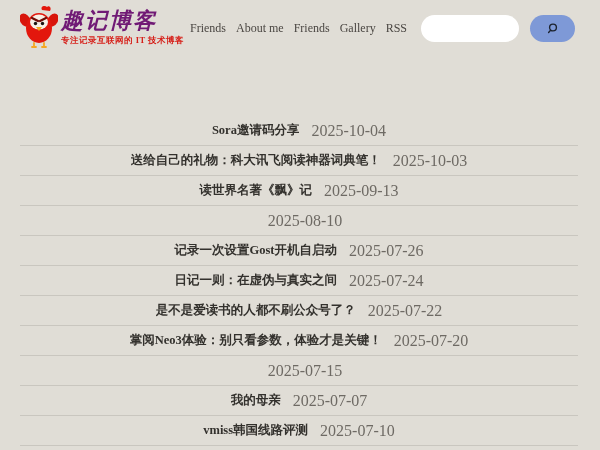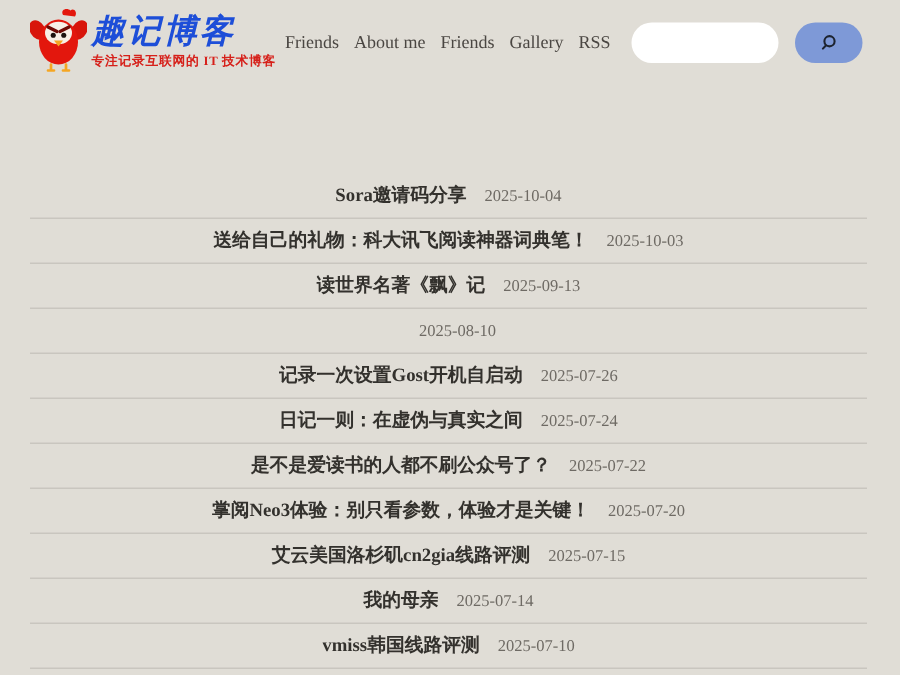--- a/index.html
+++ b/index.html
@@ -22,21 +22,21 @@
     align-items: center;
     cursor: pointer;
   }
   .logo-bird { width: 38px; height: 44px; flex: 0 0 auto; }
   .logo-text { margin-left: 3px; display: flex; flex-direction: column; }
   .logo-title {
     font-size: 22px;
     font-weight: 900;
     font-style: italic;
     letter-spacing: 2px;
-    color: #1d4ed8;
+    color: #701a75;
     line-height: 1.05;
     white-space: nowrap;
   }
   .logo-tagline {
     font-size: 8.5px;
     font-weight: 700;
     color: #d6201a;
     letter-spacing: 0.5px;
     margin-top: 2px;
     white-space: nowrap;
@@ -94,21 +94,21 @@
     cursor: pointer;
   }
   .post-title {
     font-size: 12.5px;
     font-weight: 700;
     color: #33312d;
     white-space: nowrap;
     overflow: hidden;
   }
   .post-date {
-    font-size: 11px;
+    font-size: 16px;
     color: #6e6a64;
     white-space: nowrap;
     flex: 0 0 auto;
     margin-left: 12px;
   }
 </style>
 </head>
 <body>
 
 <header class="header">
@@ -198,26 +198,25 @@
       <span class="post-title">是不是爱读书的人都不刷公众号了？</span>
       <span class="post-date">2025-07-22</span>
     </div>
 
     <div class="post-row">
       <span class="post-title">掌阅Neo3体验：别只看参数，体验才是关键！</span>
       <span class="post-date">2025-07-20</span>
     </div>
 
     <div class="post-row">
-      <span class="post-title">艾云美国洛杉矶cn2gia线路评测</span>
       <span class="post-date">2025-07-15</span>
     </div>
 
     <div class="post-row">
       <span class="post-title">我的母亲</span>
-      <span class="post-date">2025-07-14</span>
+      <span class="post-date">2025-07-07</span>
     </div>
 
     <div class="post-row">
       <span class="post-title">vmiss韩国线路评测</span>
       <span class="post-date">2025-07-10</span>
     </div>
   </main>
 
 </body></html>

